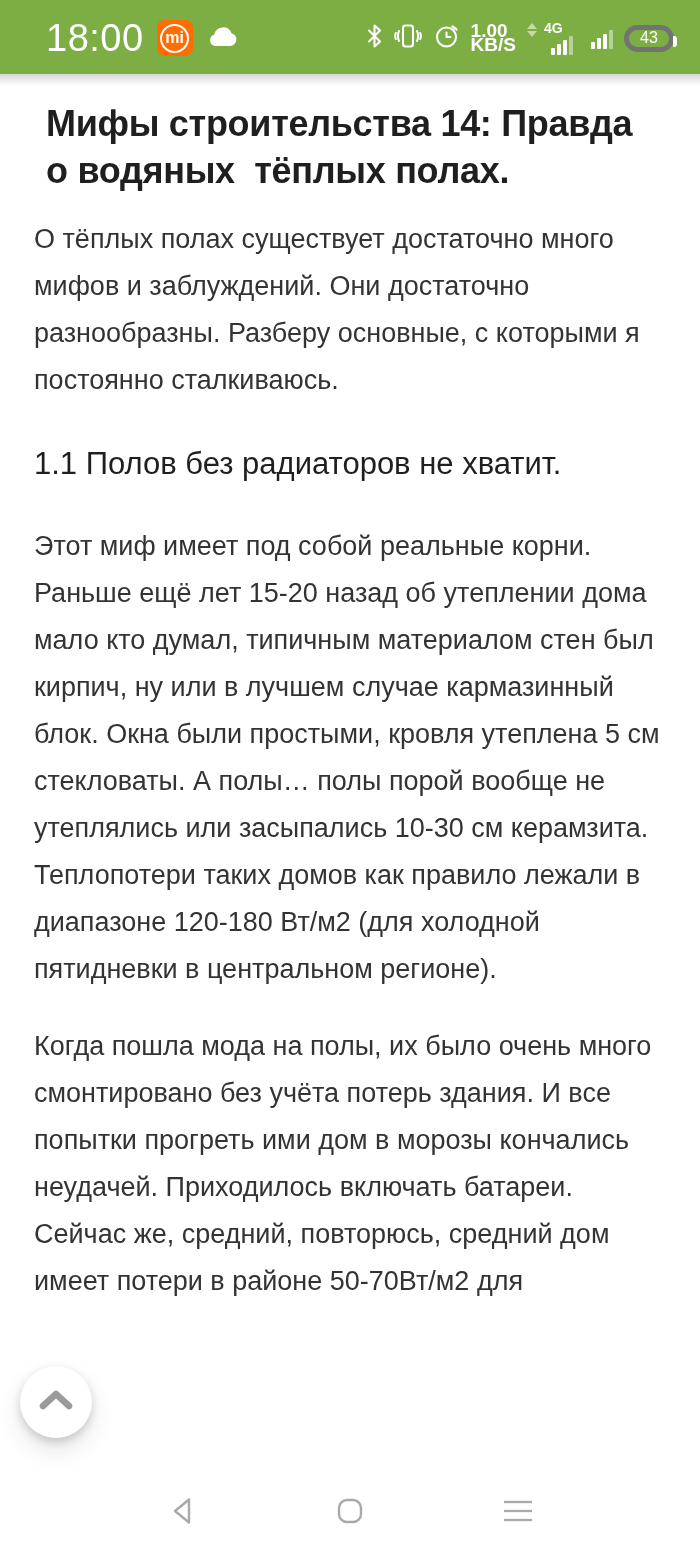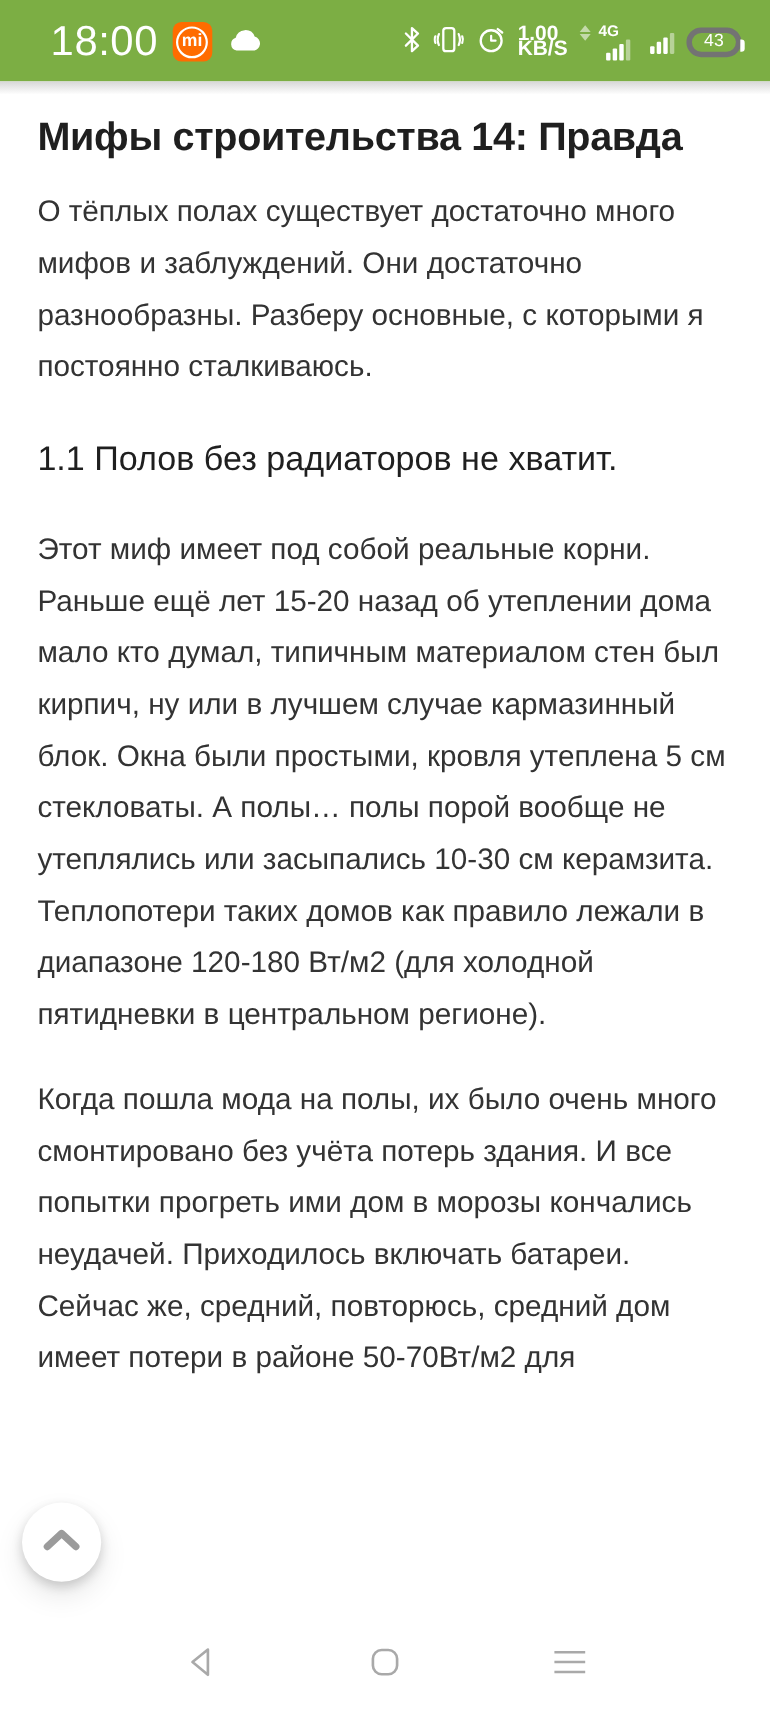--- a/index.html
+++ b/index.html
@@ -40,21 +40,21 @@
   .batt {
     position:relative; width:50px; height:27px; border:5px solid #737373; border-radius:14px;
     display:flex; align-items:center; justify-content:center; font-size:16px; box-sizing:border-box;
   }
   .batt::after { content:""; position:absolute; right:-8px; top:6px; width:4px; height:11px; background:#ffffff; border-radius:0 3px 3px 0; }
 
   .shadow-strip { height:12px; background:linear-gradient(#d7d7d7, #ffffff); }
 
   
   .content { padding:14px 34px 0; }
-  h1 { font-size:36px; line-height:47px; font-weight:bold; color:#1f1f1f; margin:0 0 22px; letter-spacing:-0.3px; }
+  h1 { font-size:36px; line-height:47px; font-weight:bold; color:#1f1f1f; margin:0 12px 22px; letter-spacing:-0.3px; }
   .h1-line { display:block; white-space:pre-wrap; }
   .content p { font-size:27px; line-height:47px; color:#333333; margin:0 0 36px; }
   h2 { font-size:31px; line-height:47px; font-weight:normal; color:#1f1f1f; margin:0 0 36px; }
   p.mb-sm { margin-bottom:30px; }
   p.tight { margin-top:-36px; }
 
   
   .fab {
     position:absolute; left:20px; top:1366px; width:72px; height:72px;
     background:#ffffff; border-radius:50%;
@@ -135,20 +135,21 @@
       <span class="batt">
         <span>43</span>
       </span>
     </div>
   </div>
   <div class="shadow-strip"></div>
 
   <div class="content">
     <h1>
       <span class="h1-line">Мифы строительства 14: Правда</span>
+      <span class="h1-line">о водяных  тёплых полах.</span>
     </h1>
     <p>О тёплых полах существует достаточно много мифов и заблуждений. Они достаточно разнообразны. Разберу основные, с которыми я постоянно сталкиваюсь.</p>
     <h2>1.1 Полов без радиаторов не хватит.</h2>
     <p class="mb-sm">Этот миф имеет под собой реальные корни. Раньше ещё лет 15-20 назад об утеплении дома мало кто думал, типичным материалом стен был кирпич, ну или в лучшем случае кармазинный блок. Окна были простыми, кровля утеплена 5 см стекловаты. А полы… полы порой вообще не утеплялись или засыпались 10-30 см керамзита. Теплопотери таких домов как правило лежали в диапазоне 120-180 Вт/м2 (для холодной пятидневки в центральном регионе).</p>
     <p>Когда пошла мода на полы, их было очень много смонтировано без учёта потерь здания. И все попытки прогреть ими дом в морозы кончались неудачей. Приходилось включать батареи.</p>
     <p class="tight">Сейчас же, средний, повторюсь, средний дом имеет потери в районе 50-70Вт/м2 для</p>
   </div>
 
   <div class="fab">
     <span>

